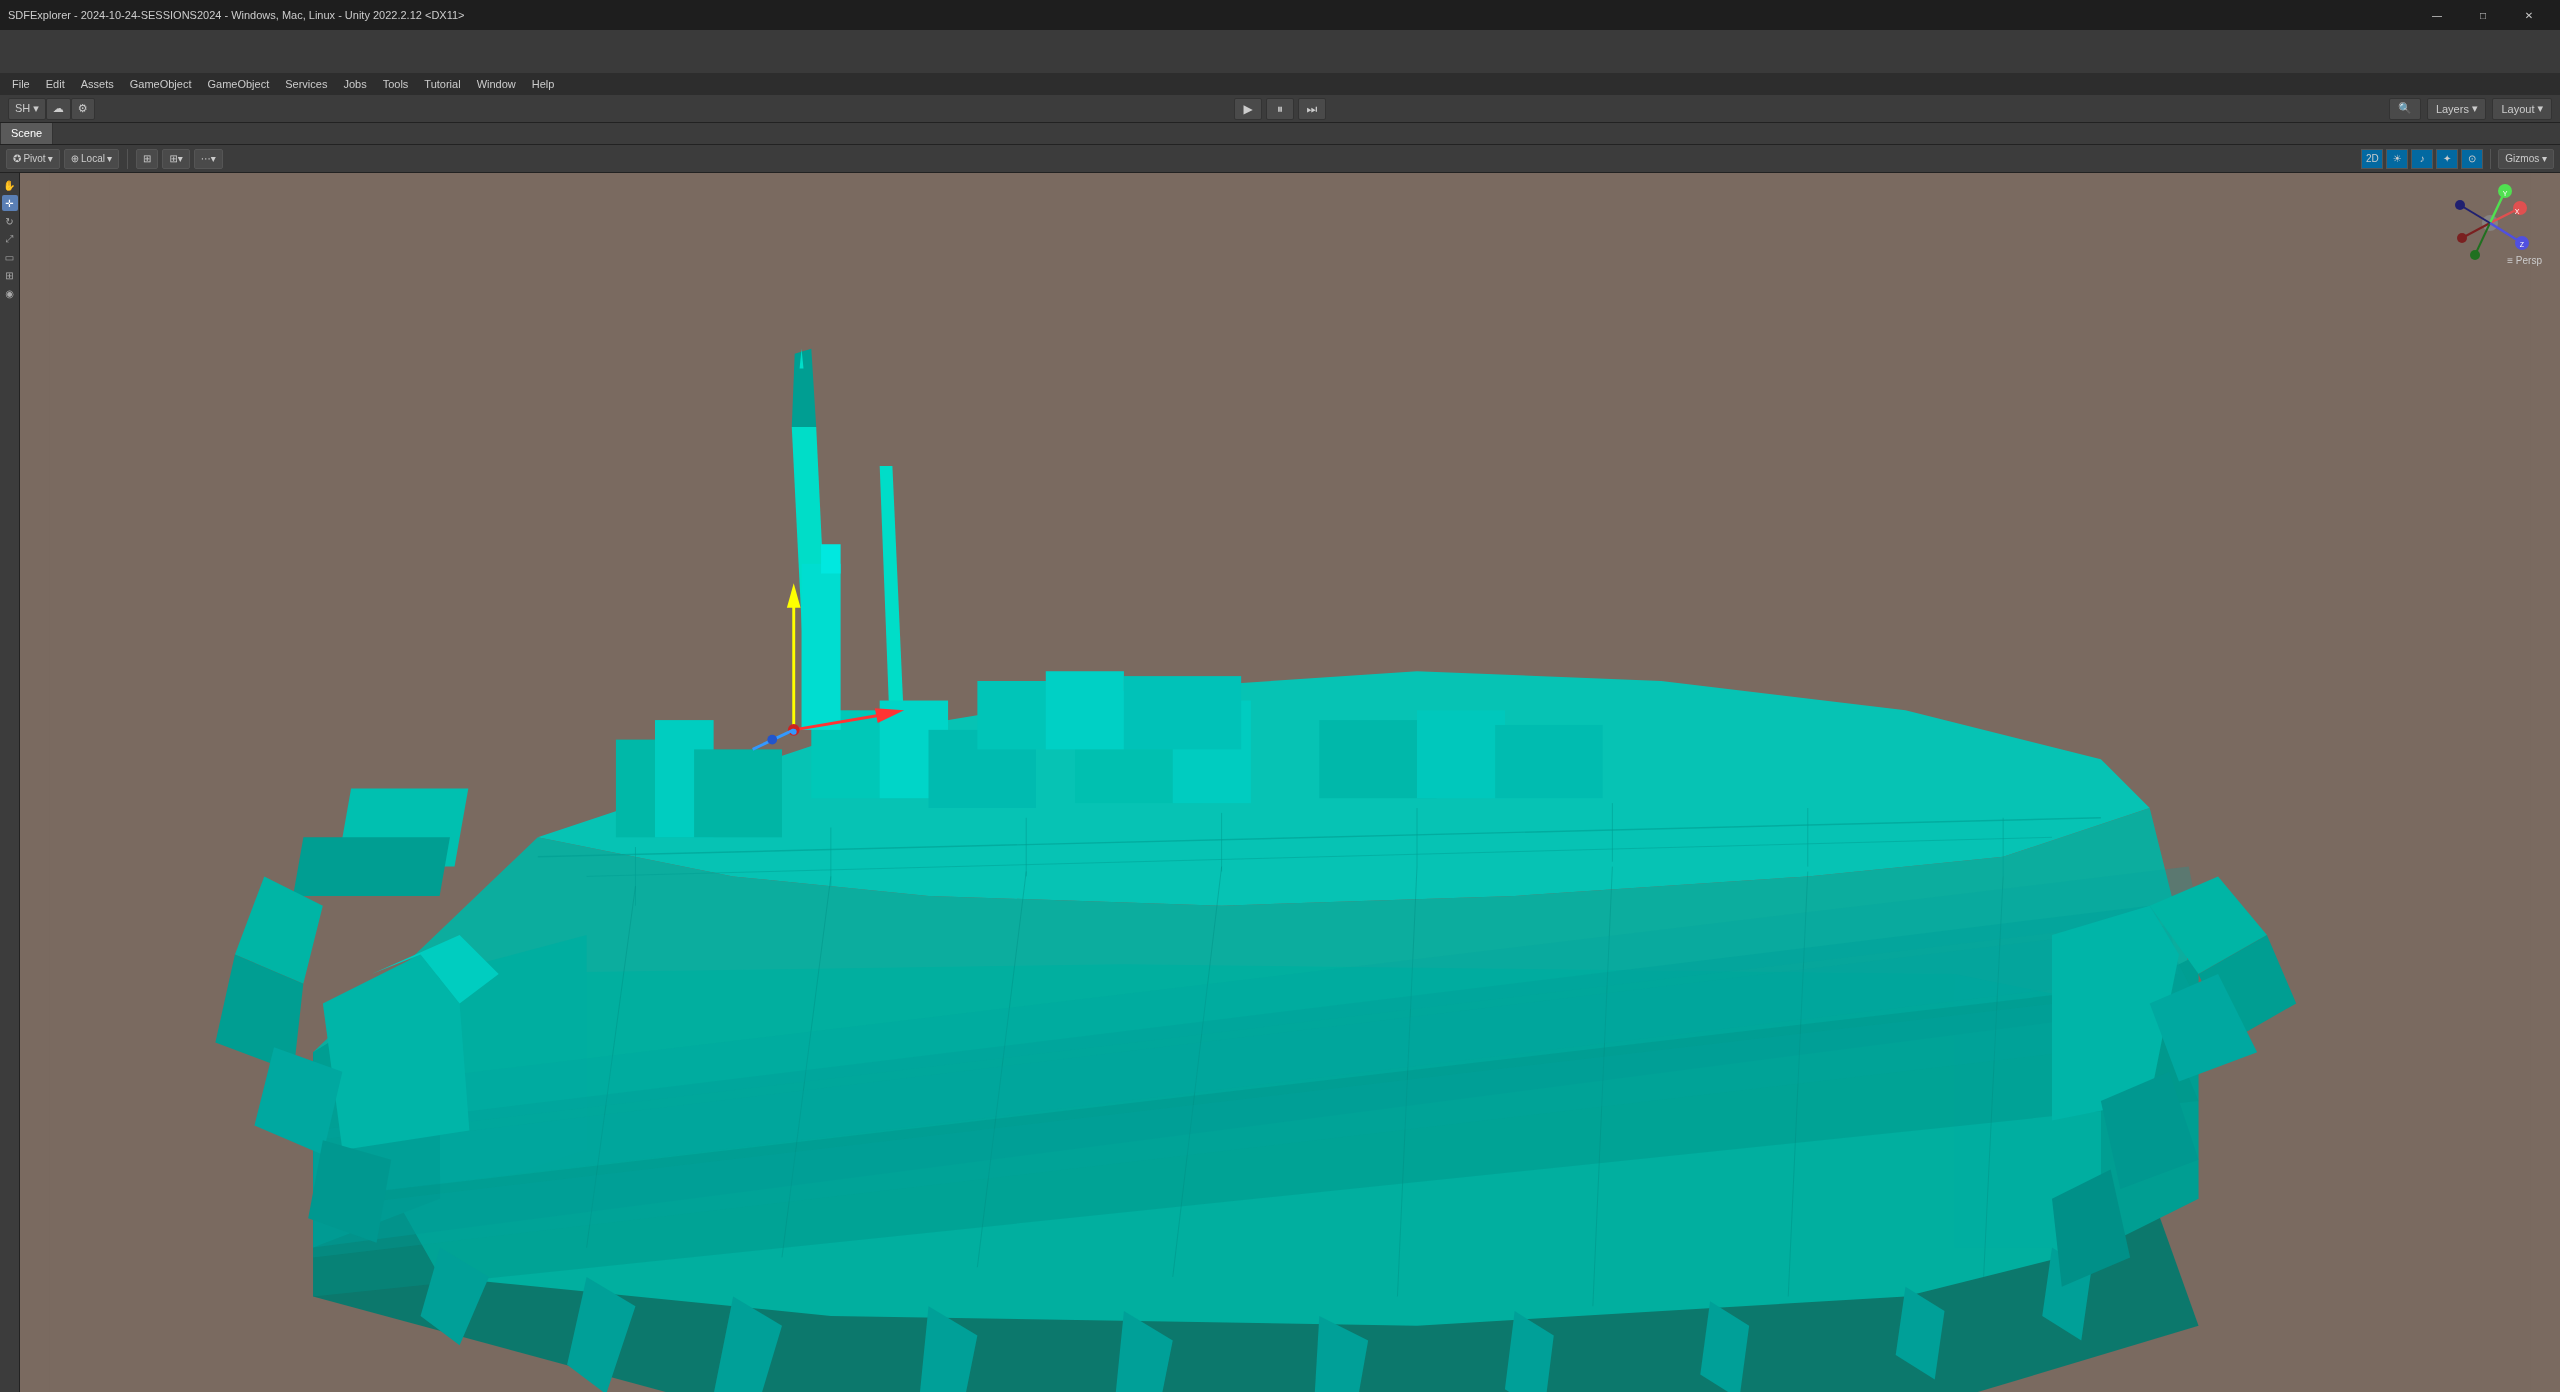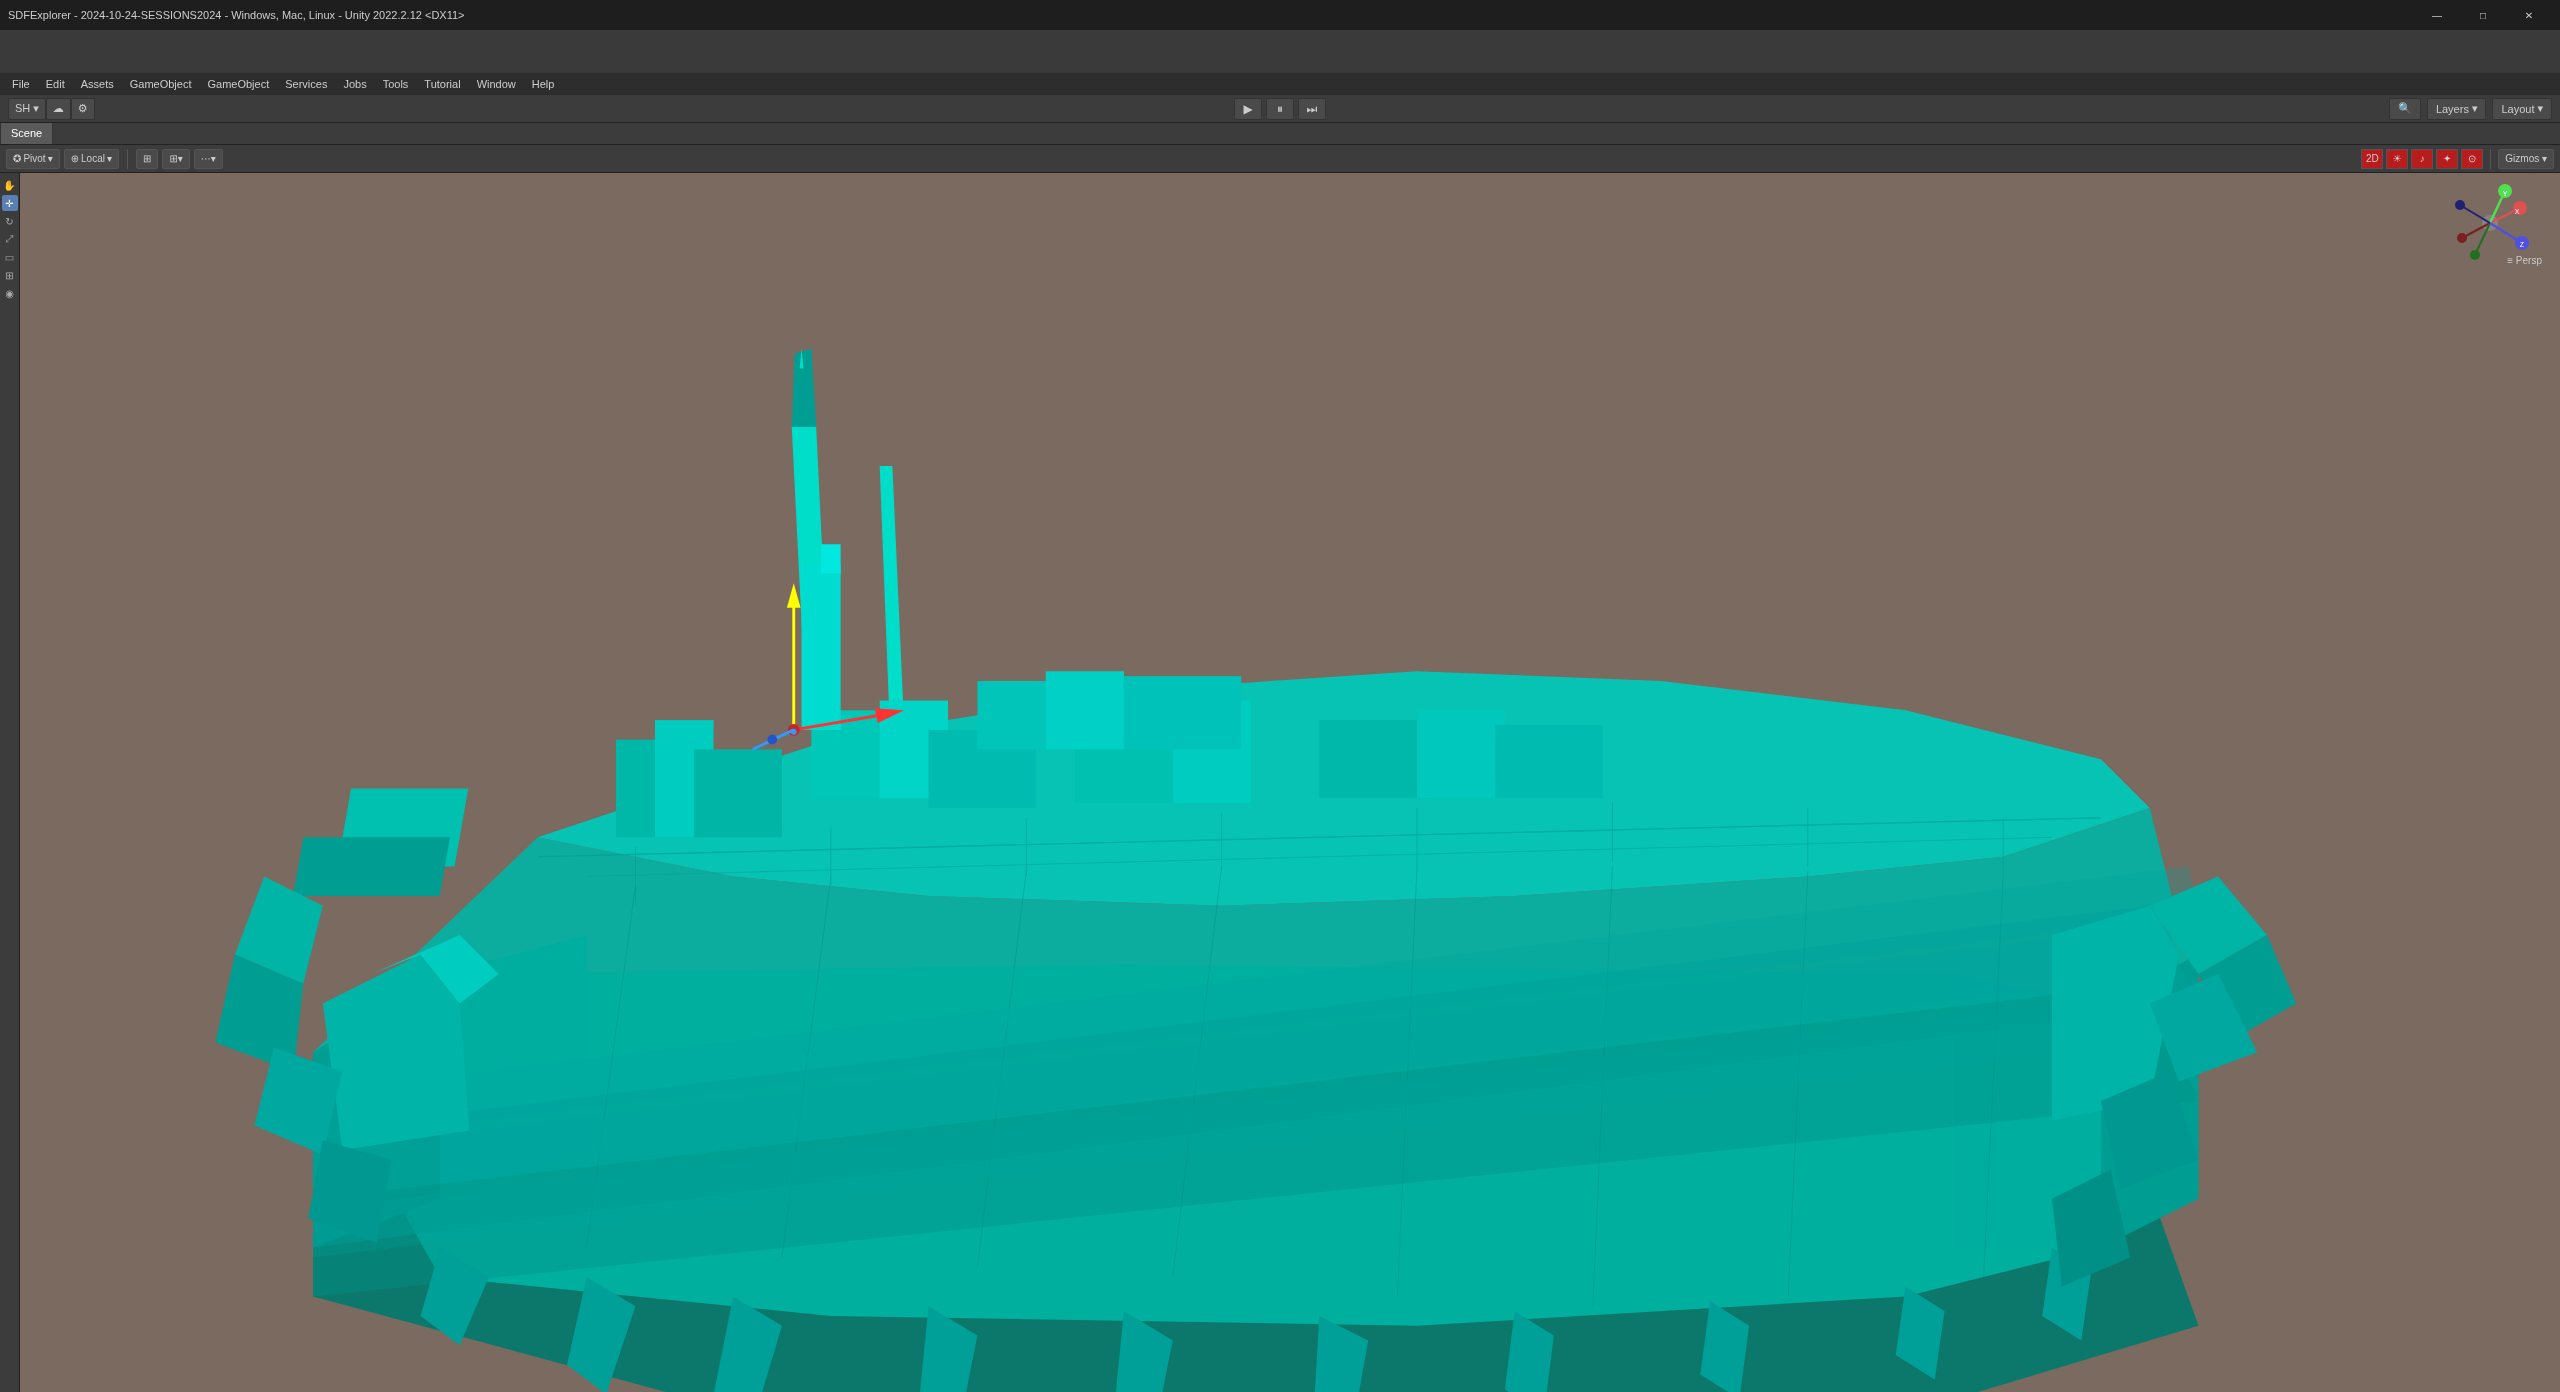--- a/index.html
+++ b/index.html
@@ -190,21 +190,21 @@
     }
     .scene-right-ctrls {
       margin-left: auto;
       display: flex;
       gap: 3px;
       align-items: center;
     }
     .scene-icon-btn {
       width: 22px;
       height: 20px;
-      background: #b91c1c;
+      background: #0369a1;
       border: 1px solid #555;
       color: #ccc;
       display: flex;
       align-items: center;
       justify-content: center;
       cursor: pointer;
       font-size: 10px;
       border-radius: 0;
     }
 

